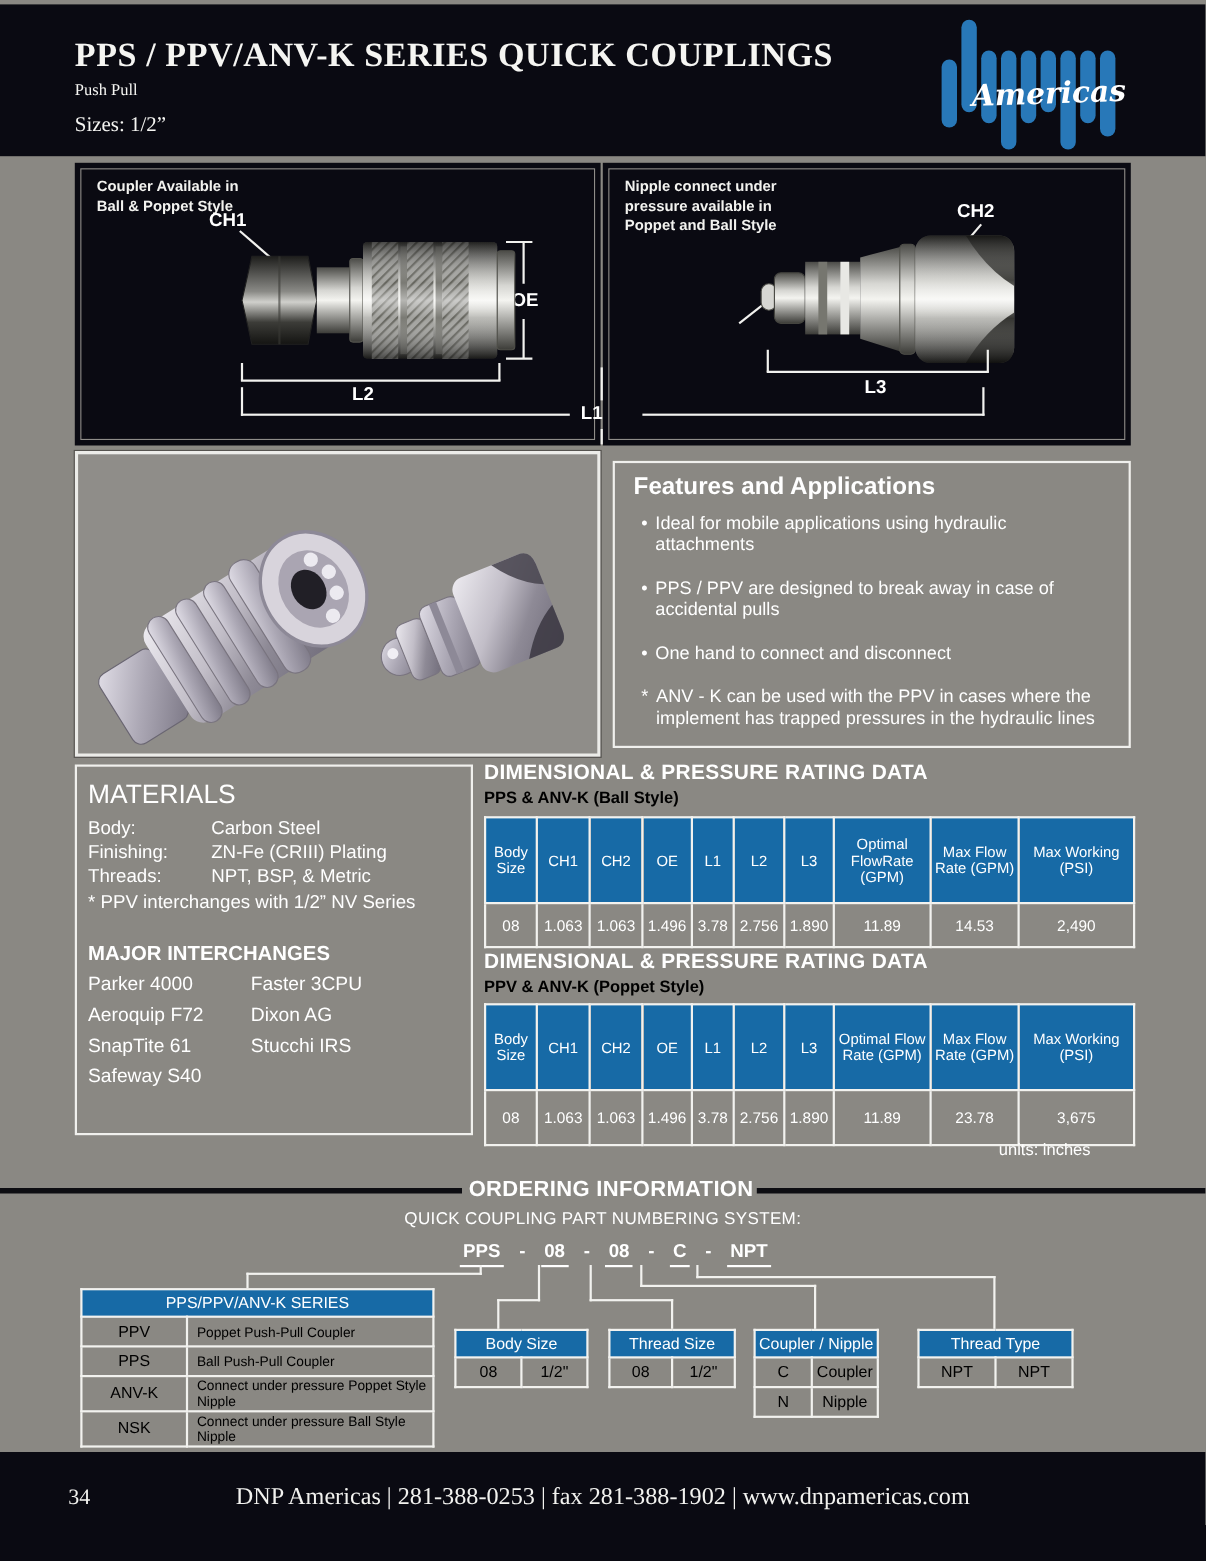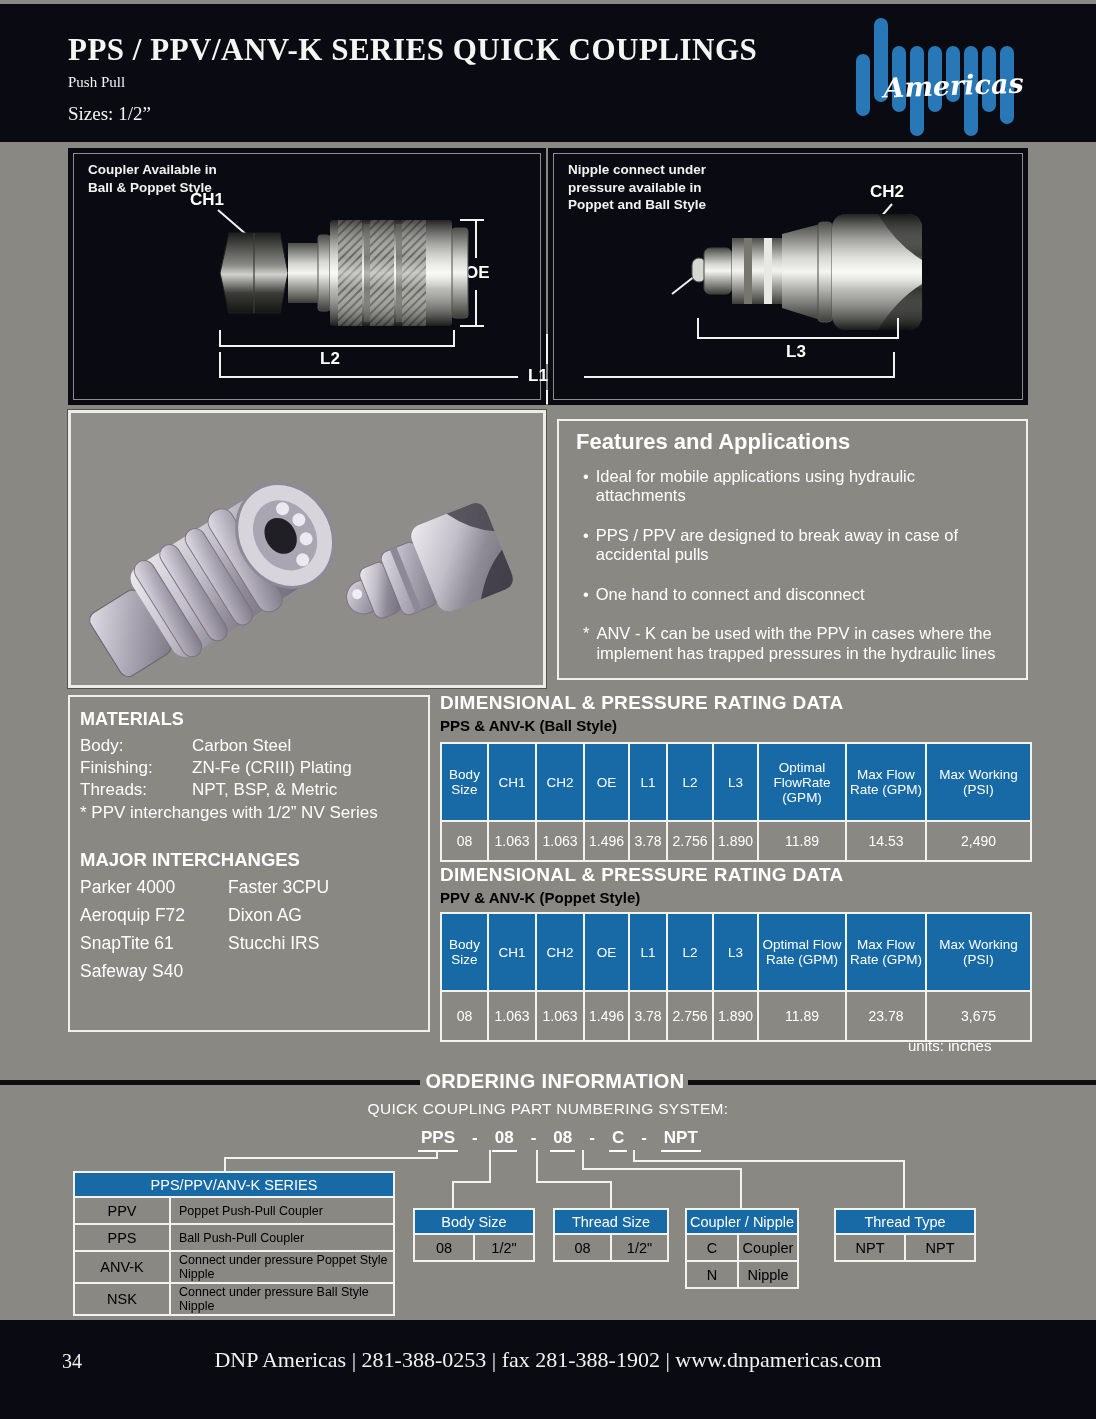--- a/index.html
+++ b/index.html
@@ -28,21 +28,21 @@
                border:3px solid #ecece9;box-sizing:border-box;outline:1px solid #55534f;}
   .feat-panel{left:557px;top:419px;width:471px;height:261px;background:#8a8883;
               border:2px solid #f0f0ed;box-sizing:border-box;}
   .feat-title{left:17px;top:8px;font-weight:bold;font-size:22px;color:#ffffff;}
   .bullet{display:flex;gap:7px;color:#ffffff;font-size:16.5px;line-height:1.18;}
   .bullets{position:absolute;left:24px;top:46px;width:432px;display:flex;
            flex-direction:column;gap:20px;}
   
   .mat-box{left:68px;top:695px;width:362px;height:337px;background:#8a8883;
            border:2px solid #f0f0ed;box-sizing:border-box;color:#ffffff;}
-  .mat-title{font-weight:bold;font-size:18px;margin:12px 0 6px 10px;}
+  .mat-title{font-weight:normal;font-size:24px;margin:12px 0 6px 10px;}
   .mat-row{display:flex;font-size:17px;margin:2px 0 2px 10px;}
   .mat-label{width:112px;}
   .mat-note{font-size:17px;margin:3px 0 0 10px;}
   .int-title{font-weight:bold;font-size:18.5px;margin:26px 0 6px 10px;}
   .int-grid{display:grid;grid-template-columns:148px auto;margin-left:10px;
             font-size:17.5px;row-gap:7px;}
   
   .sec-title{font-weight:bold;font-size:19px;color:#ffffff;letter-spacing:.3px;}
   .sec-sub{font-weight:bold;font-size:15px;color:#000000;}
   table.dtable{border-collapse:collapse;table-layout:fixed;width:590px;}
@@ -381,21 +381,21 @@
     <td>11.89</td>
     <td>23.78</td>
     <td>3,675</td>
   </tr>
 </tbody>
   </table>
 <div class="abs units" style="left:908px;top:1037px;">units: inches</div>
 
 <div class="abs ord-bar" style="left:0;top:1080px;width:420px;"></div>
 <div class="abs ord-bar" style="left:688px;top:1080px;width:408px;"></div>
-<div class="abs ord-title" style="left:425px;top:1070px;width:260px;text-align:center;">ORDERING INFORMATION</div>
+<div class="abs ord-title" style="left:425px;top:1070px;width:260px;text-align:right;">ORDERING INFORMATION</div>
 <div class="abs ord-sub" style="left:0;top:1100px;width:1096px;text-align:center;">QUICK COUPLING PART NUMBERING SYSTEM:</div>
 
 <div class="abs pn-row" style="left:418px;top:1128px;">
   <span class="pn-seg">PPS</span>
   <span>-</span>
   <span class="pn-seg">08</span>
   <span>-</span>
   <span class="pn-seg">08</span>
   <span>-</span>
   <span class="pn-seg">C</span>

